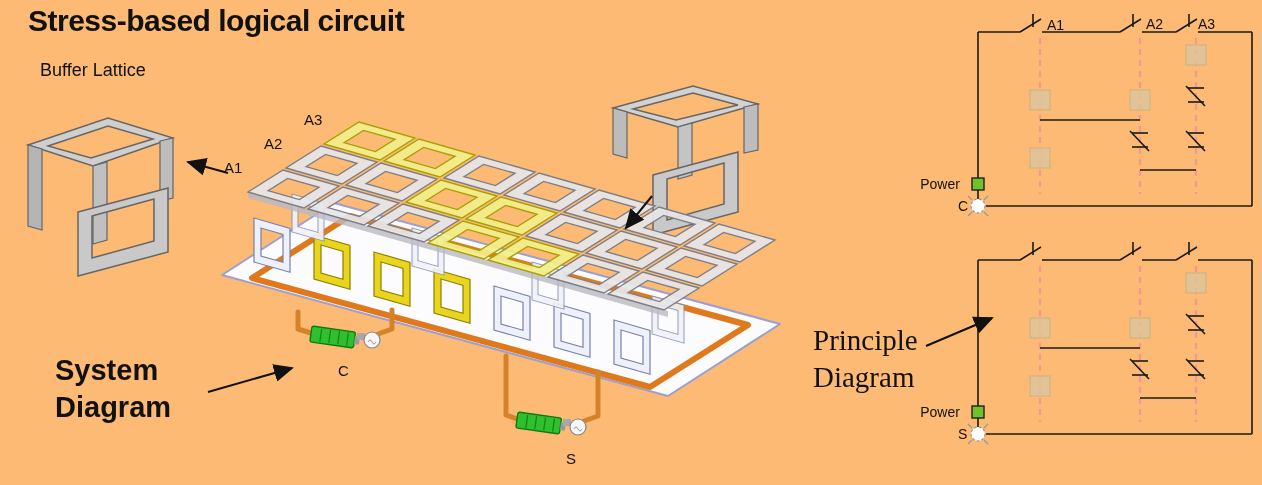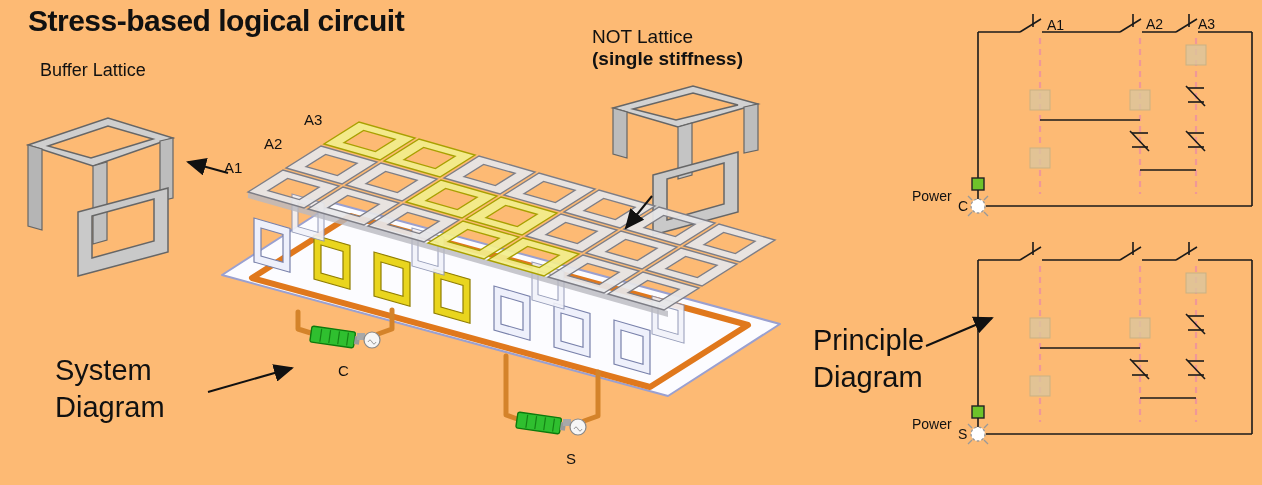--- a/index.html
+++ b/index.html
@@ -6,21 +6,21 @@
   .canvas{position:relative;width:1262px;height:485px;background:#fdba74;overflow:hidden;
           font-family:"Liberation Sans",sans-serif;color:#111;}
   .lbl{position:absolute;white-space:nowrap;color:#111;}
   .title{font-size:30px;font-weight:700;letter-spacing:-0.5px;}
   .cap{font-size:18px;line-height:21px;}
   .cap2{font-size:19px;line-height:22px;}
   .bold{font-weight:700;}
   .big{font-size:29px;line-height:37px;}
   .tiny{font-size:15px;}
   .ctiny{font-size:14px;}
-  .right{text-align:left;margin-top:12px;}
+  .right{text-align:center;}
   svg{position:absolute;left:0;top:0;}
 </style>
 </head>
 <body>
 
 <div class="canvas">
 
   <svg width="1262" height="485" viewBox="0 0 1262 485">
     <defs>
       <marker id="ah" markerWidth="11" markerHeight="9" refX="9" refY="4.5" orient="auto">
@@ -228,31 +228,27 @@
       <path d="M926,346 L992,318" marker-end="url(#ah)"></path>
     </g>
   </svg>
 
   <div class="lbl title" style="left:28px;top:4px;">Stress-based logical circuit</div>
 
   <div class="lbl cap" style="left:40px;top:60px;text-align:center;">
     <div>Buffer Lattice</div>
   </div>
 
-  <div class="lbl cap2" style="left:592px;top:26px;">
-    <div>NOT Lattice</div>
-    <div class="bold">(single stiffness)</div>
-  </div>
-
-  <div class="lbl big" style="left:55px;top:352px;">
+
+  <div class="lbl big" style="left:55px;top:352px;font-weight:bold;">
     <div>System</div>
     <div>Diagram</div>
   </div>
 
-  <div class="lbl big" style="left:813px;top:322px;">
+  <div class="lbl big" style="left:813px;top:322px;font-family:Liberation Serif, serif;">
     <div>Principle</div>
     <div>Diagram</div>
   </div>
 
   <div class="lbl tiny" style="left:224px;top:159px;">A1</div>
   <div class="lbl tiny" style="left:264px;top:135px;">A2</div>
   <div class="lbl tiny" style="left:304px;top:111px;">A3</div>
 
   <div class="lbl tiny" style="left:338px;top:362px;">C</div>
   <div class="lbl tiny" style="left:566px;top:450px;">S</div>

